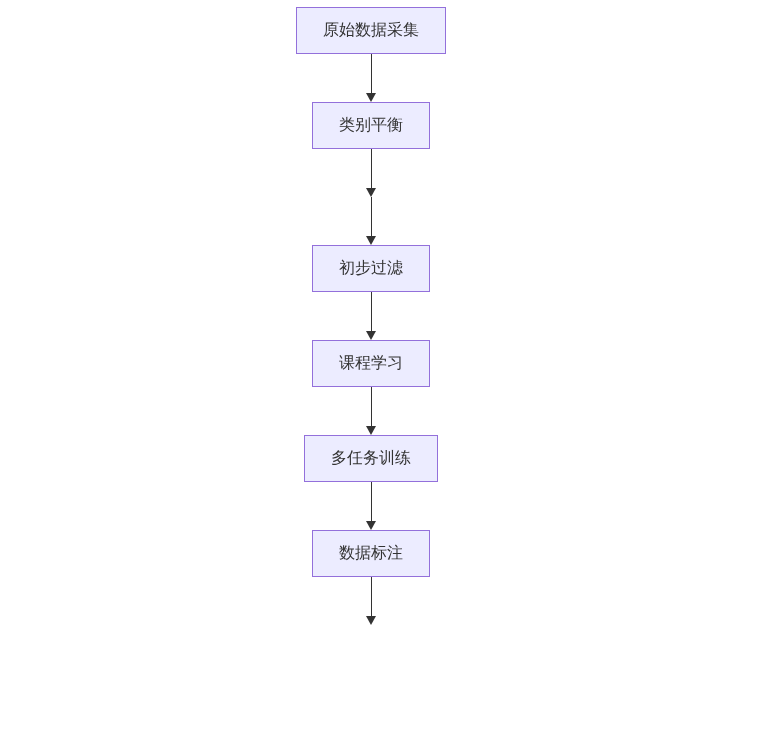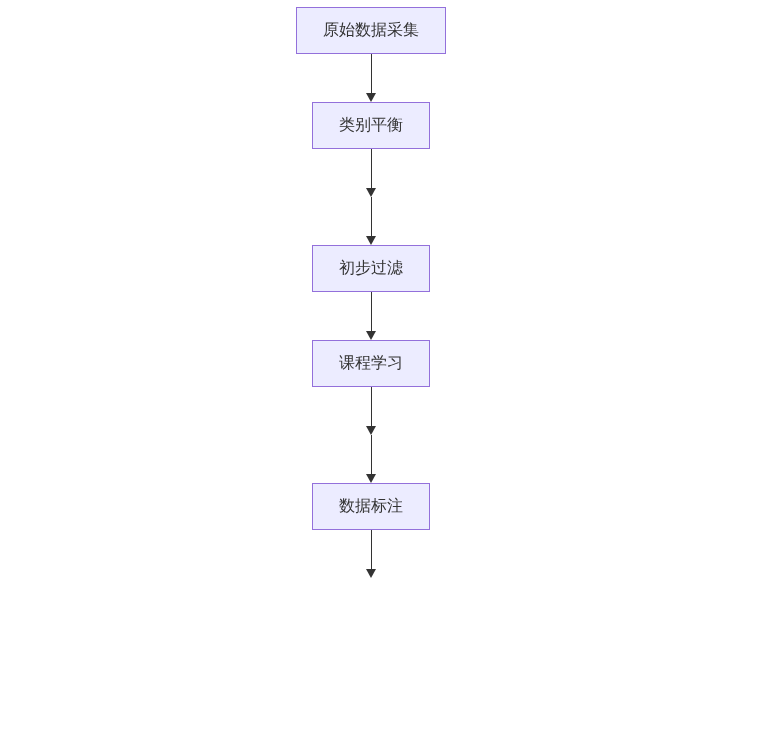--- a/index.html
+++ b/index.html
@@ -98,20 +98,23 @@
 
   <div class="flow-node">
     <span class="flow-node-label">课程学习</span>
   </div>
 
   <div class="flow-arrow">
     <div class="flow-arrow-line"></div>
     <div class="flow-arrow-head"></div>
   </div>
 
+  <div class="flow-node">
+    <span class="flow-node-label">多任务训练</span>
+  </div>
 
   <div class="flow-arrow">
     <div class="flow-arrow-line"></div>
     <div class="flow-arrow-head"></div>
   </div>
 
   <div class="flow-node">
     <span class="flow-node-label">数据标注</span>
   </div>
 

